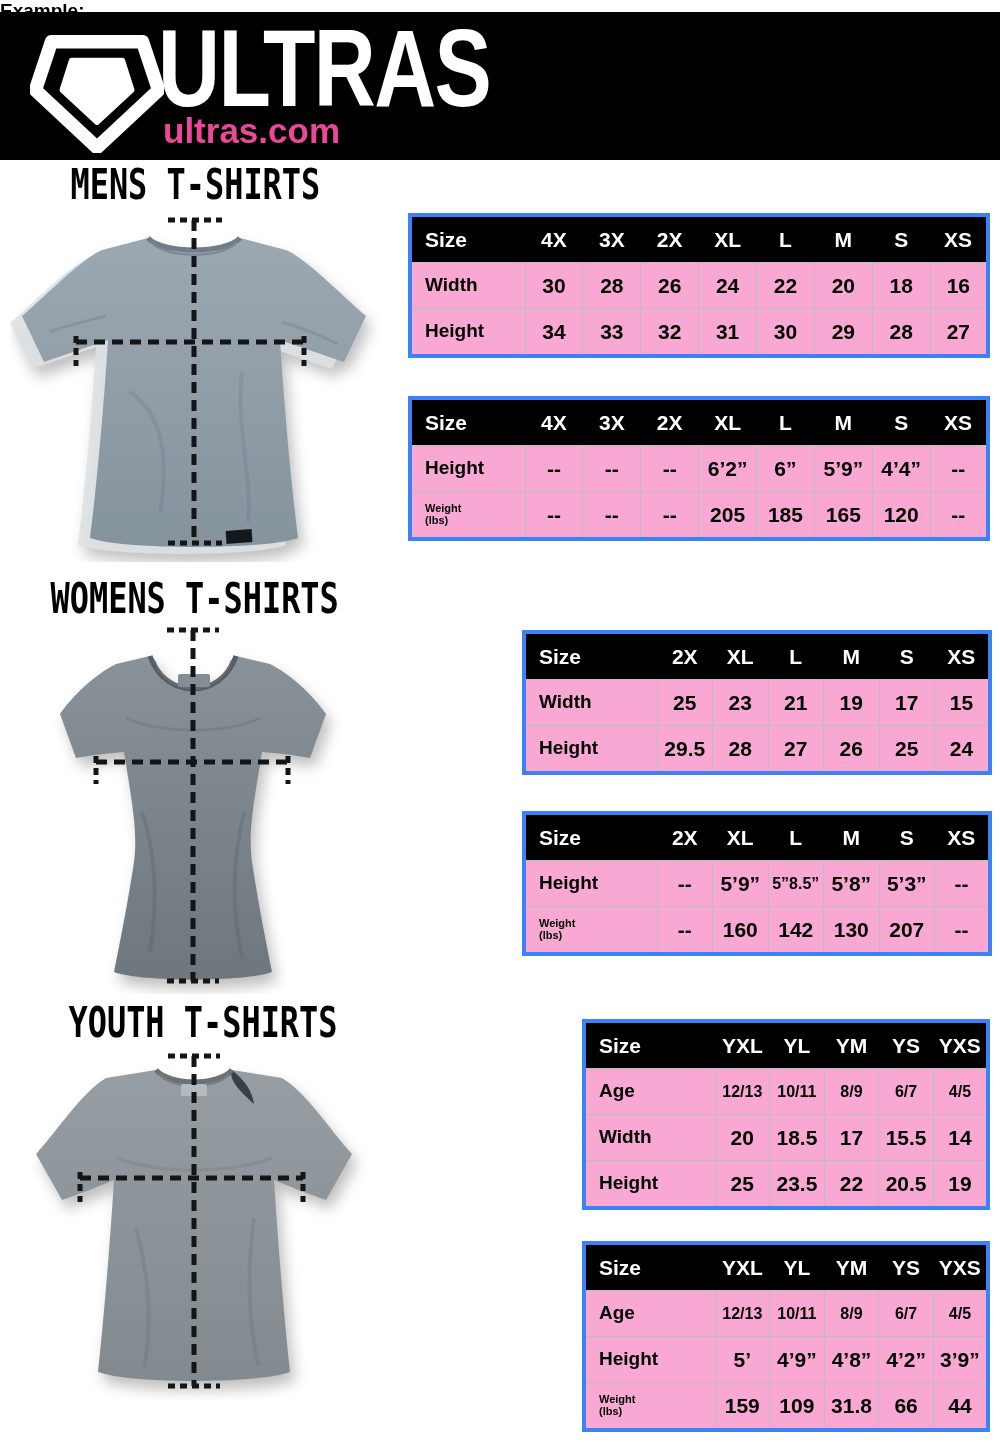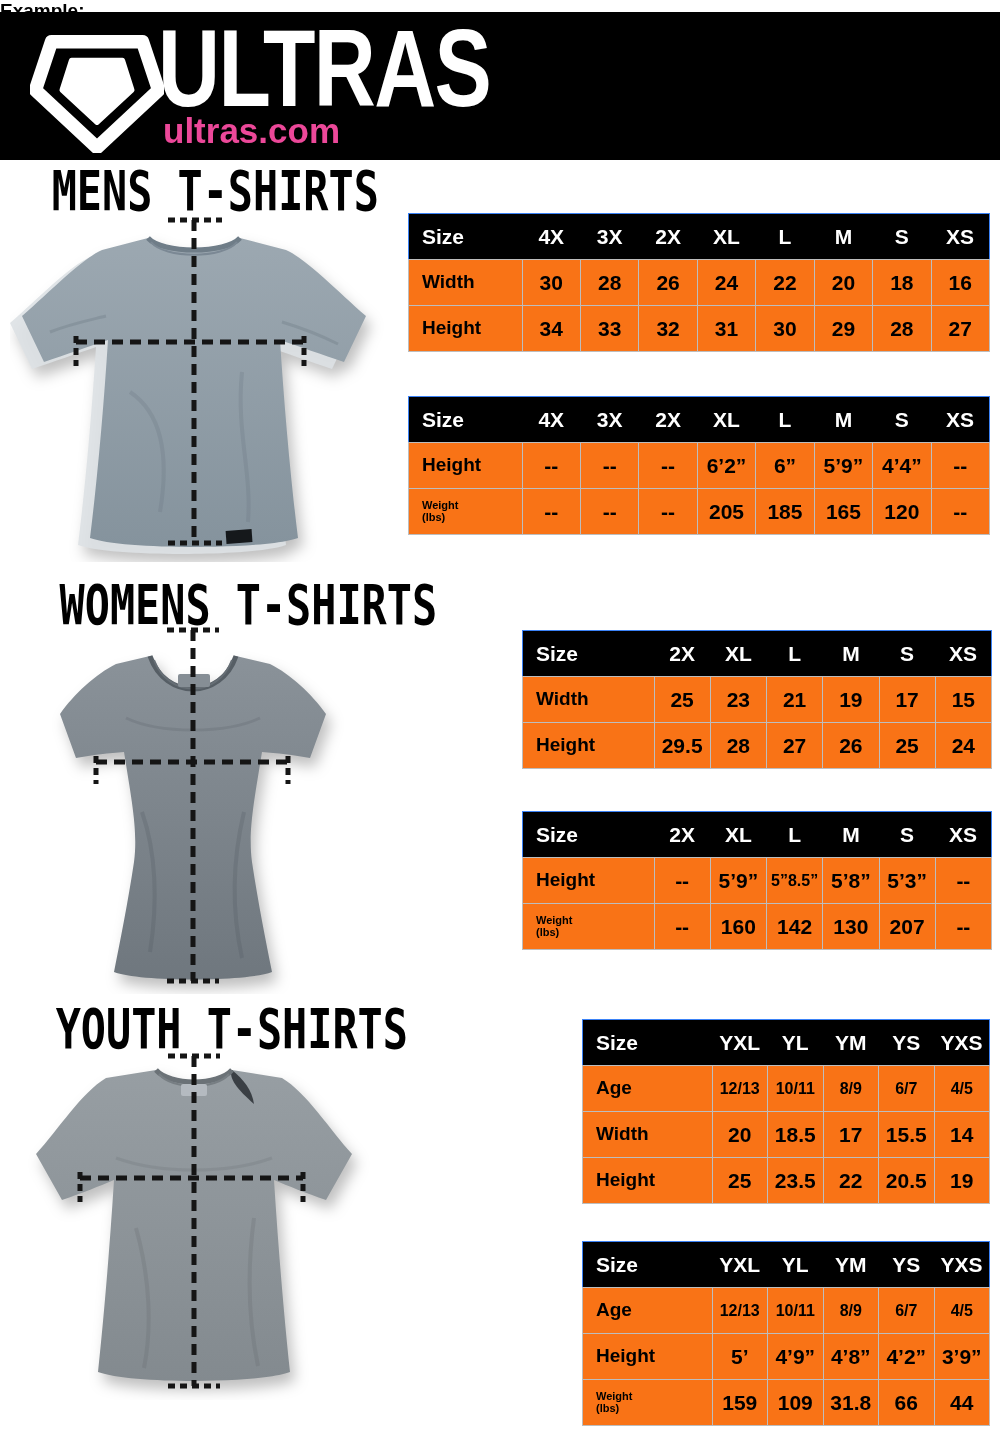--- a/index.html
+++ b/index.html
@@ -8,25 +8,25 @@
 
   
   .hdr{position:absolute;left:0;top:12px;width:1000px;height:148px;background:#000}
   .logo{position:absolute;left:30px;top:7px;width:134px;height:134px}
   .brand{position:absolute;left:158px;top:0px;color:#fff;font-weight:bold;font-size:110px;
          line-height:1.02;letter-spacing:-2px;transform:scaleX(.78);transform-origin:left top;white-space:nowrap}
   .domain{position:absolute;left:163px;top:99px;color:#ec4899;font-weight:bold;font-size:35px;letter-spacing:0}
 
   
   .section-title{position:absolute;width:390px;text-align:center;
-                 font-family:"DejaVu Sans Mono",monospace;font-weight:bold;font-size:55px;line-height:1}
+                 font-family:"DejaVu Sans Mono",monospace;font-weight:bold;font-size:42px;line-height:1}
   .section-title>span{display:inline-block;transform:scaleX(.76);transform-origin:center;white-space:nowrap}
   #mens-title{left:0;top:164px}
   #womens-title{left:0;top:578px}
-  #youth-title{left:0;top:1002px}
+  #youth-title{left:8px;top:1002px}
 
   
   .shirt{position:absolute}
   #mens-shirt{left:10px;top:212px;width:380px;height:350px}
   #womens-shirt{left:30px;top:622px;width:350px;height:372px}
   #youth-shirt{left:10px;top:1048px;width:400px;height:352px}
   .shirtbody{filter:drop-shadow(5px 9px 7px rgba(0,0,0,.25))}
   .mline{stroke:#151515;stroke-width:5;stroke-dasharray:11 7;fill:none}
   .mtick{stroke:#151515;stroke-width:5;stroke-dasharray:7 5;fill:none}
 
@@ -37,22 +37,22 @@
   #mens-table2{left:408px;top:396px;width:582px}
   #womens-table1{left:522px;top:630px;width:470px}
   #womens-example{left:522px;top:778px}
   #womens-table2{left:522px;top:811px;width:470px}
   #youth-table1{left:582px;top:1019px;width:408px}
   #youth-example{left:582px;top:1207px}
   #youth-table2{left:582px;top:1241px;width:408px}
 
   .example{font-weight:bold;font-size:19px}
 
-  table.size-table{border-collapse:collapse;table-layout:fixed;width:100%;background:#f97316;
-                   border:1px solid #3b82f6}
+  table.size-table{border-collapse:collapse;table-layout:fixed;width:100%;background:#f9a8d4;
+                   border:4px solid #3b82f6}
   .size-table th{background:#000;color:#fff;font-size:21px;font-weight:bold;height:45px;
                  text-align:center;border:0;padding:0}
   .size-table th:first-child{text-align:left;padding-left:13px}
   .size-table td{border:1px solid #bdbdbd;font-weight:bold;font-size:21px;text-align:center;
                  height:45px;padding:0}
   .size-table td.row-label{text-align:left;padding-left:13px;font-size:19px;
                            white-space:pre-line;line-height:1.08}
   .size-table td.row-label.two-line{font-size:11px}
   .size-table td.tight{font-size:16px}
 

